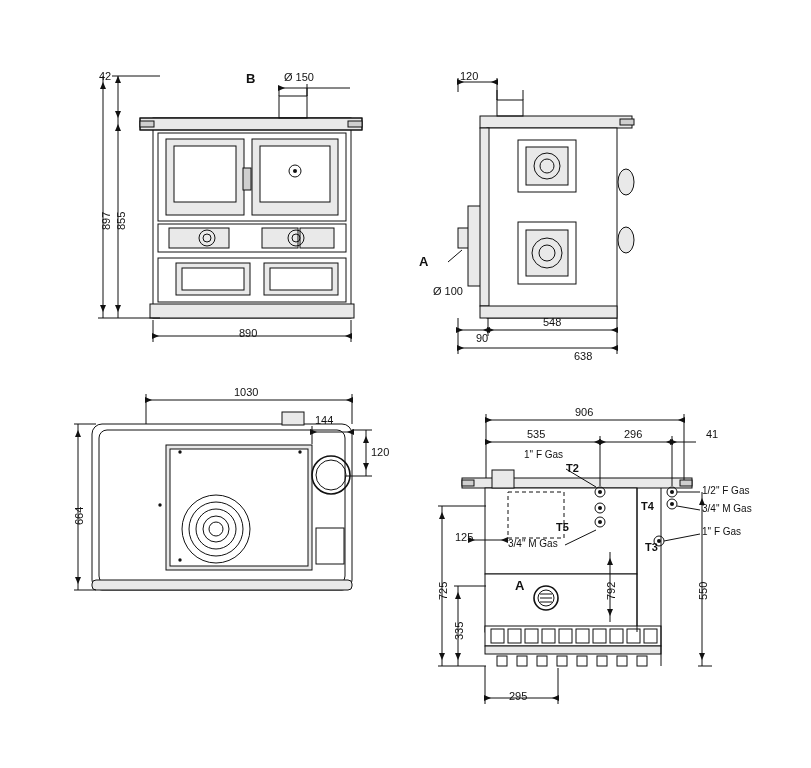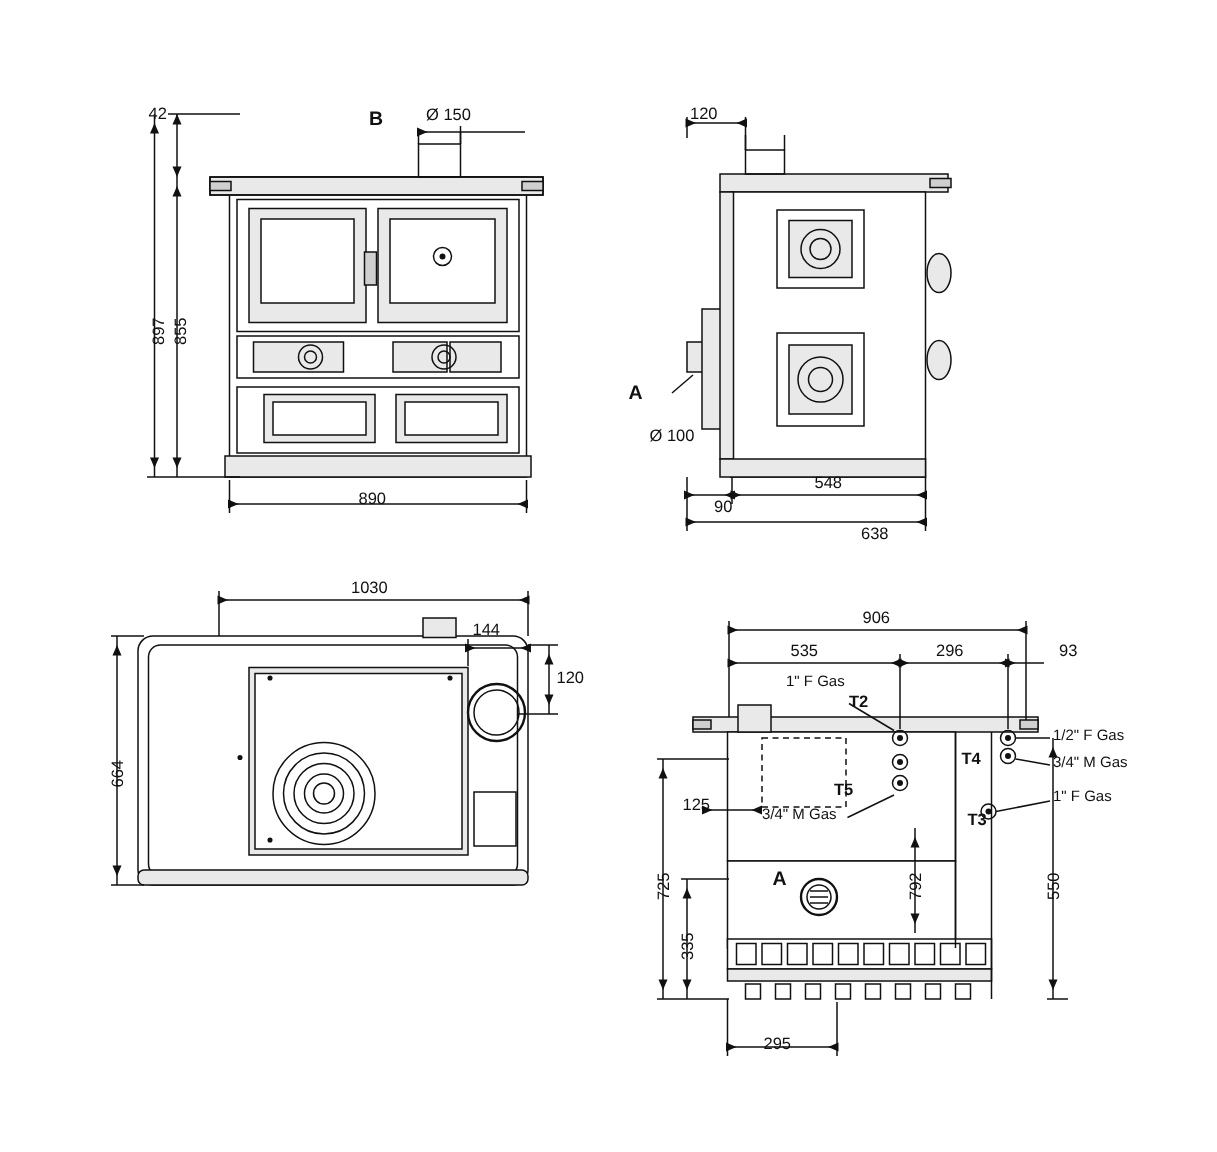--- a/index.html
+++ b/index.html
@@ -329,21 +329,21 @@
   <line class="stroke" x1="485" y1="698" x2="558" y2="698"></line>
   <polygon class="arrow" points="491,698 484,695 484,701"></polygon>
   <polygon class="arrow" points="552,698 559,695 559,701"></polygon>
   <line class="stroke" x1="485" y1="666" x2="485" y2="704"></line>
   <line class="stroke" x1="558" y1="668" x2="558" y2="704"></line>
 </svg>
 
 <div class="dim" style="left:575px;top:406px;">906</div>
 <div class="dim" style="left:527px;top:428px;">535</div>
 <div class="dim" style="left:624px;top:428px;">296</div>
-<div class="dim" style="left:706px;top:428px;">93</div>
+<div class="dim" style="left:706px;top:428px;">41</div>
 <div class="vrot" style="left:437px;top:600px;">725</div>
 <div class="vrot" style="left:605px;top:600px;">792</div>
 <div class="vrot" style="left:697px;top:600px;">550</div>
 <div class="vrot" style="left:453px;top:640px;">335</div>
 <div class="dim" style="left:455px;top:531px;">125</div>
 <div class="dim" style="left:509px;top:690px;">295</div>
 
 <div class="lbl" style="left:515px;top:578px;">A</div>
 <div class="tlbl" style="left:566px;top:462px;">T2</div>
 <div class="tlbl" style="left:645px;top:541px;">T3</div>

